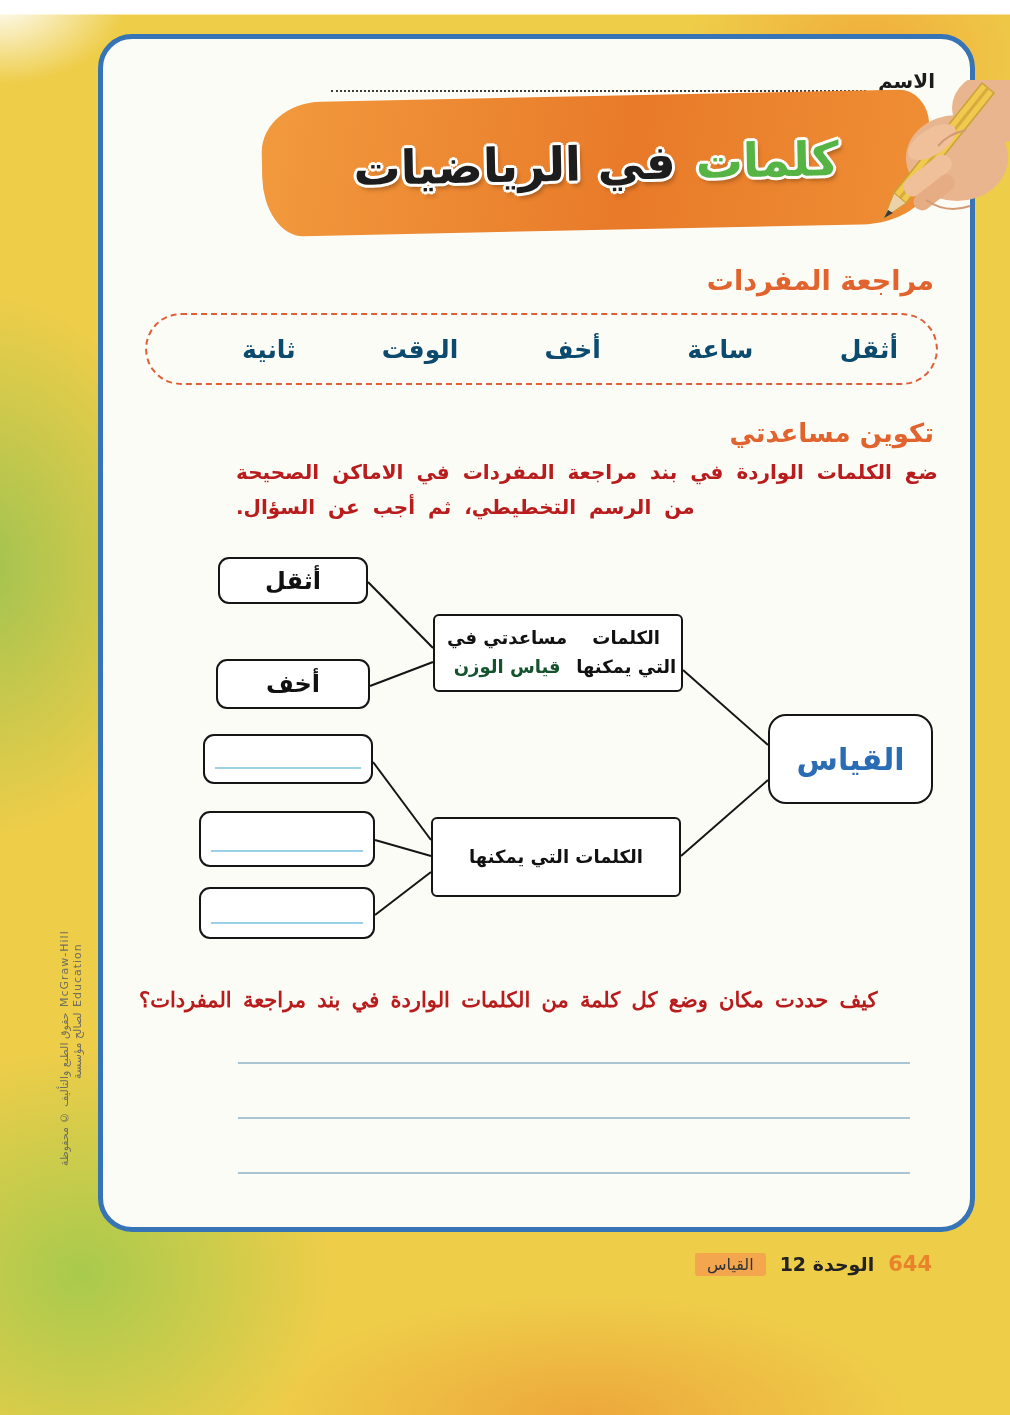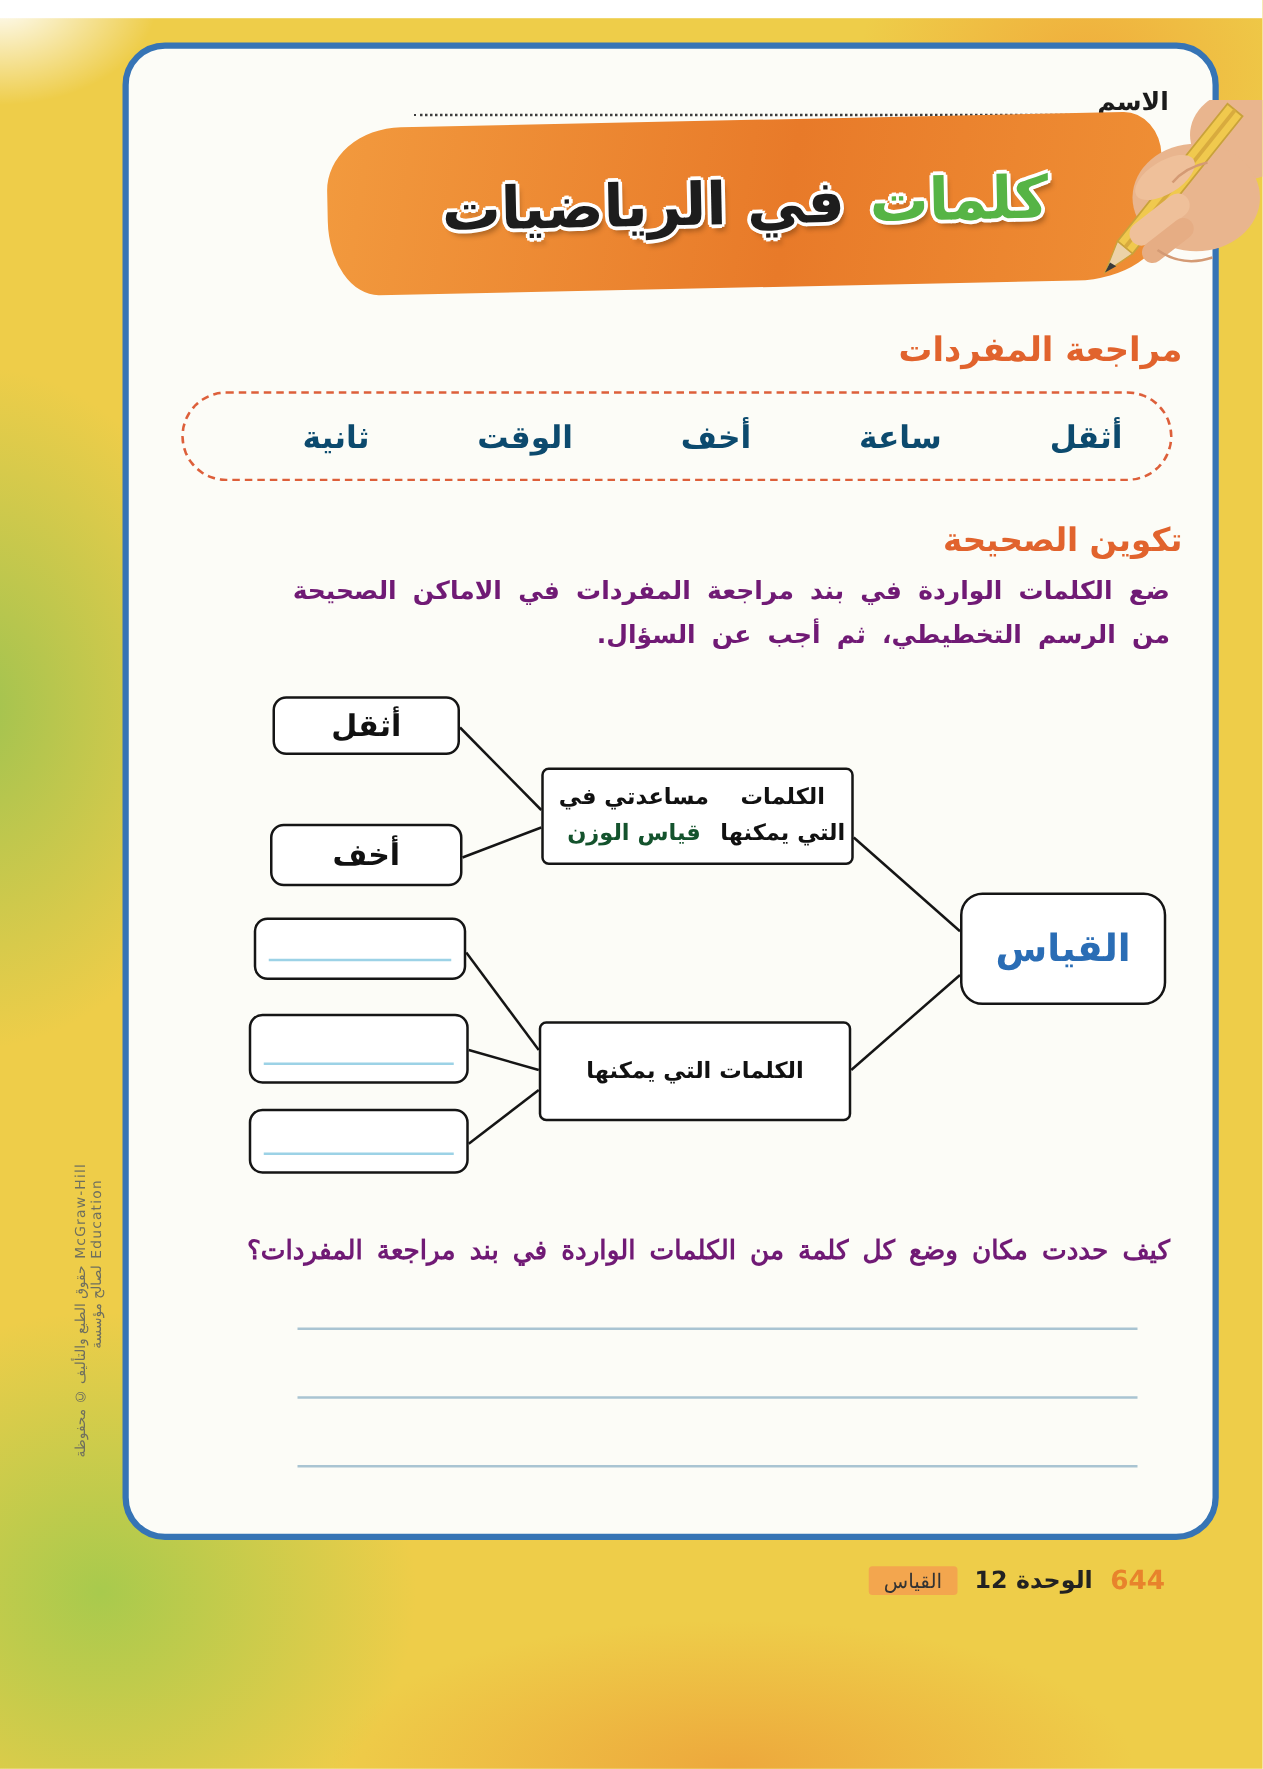--- a/index.html
+++ b/index.html
@@ -18,56 +18,56 @@
       radial-gradient(ellipse 300px 390px at -2% 40%, #a0c350 0%, rgba(160,195,80,0) 70%),
       radial-gradient(ellipse 360px 320px at 8% 90%, #a8ca4d 0%, rgba(168,202,77,0) 70%),
       radial-gradient(ellipse 460px 170px at 58% 100%, #eda83c 0%, rgba(237,168,60,0) 70%),
       radial-gradient(ellipse 520px 420px at 50% 48%, #f4d75c 0%, rgba(244,215,92,0) 60%);
   }
   .page {
     position:absolute; left:98px; top:34px; width:877px; height:1198px;
     background:#fcfcf7; border:5px solid #3674b5; border-radius:34px;
   }
   
-  .name-row { position:absolute; top:30px; right:35px; display:flex; align-items:flex-end; gap:12px; }
+  .name-row { position:absolute; top:30px; right:35px; display:flex; align-items:center; gap:12px; }
   .name-line { width:535px; height:22px; border-bottom:2px dotted #3c3c3c; }
   .name-label { font-size:20px; font-weight:bold; color:#1b1b1b; }
   
   .banner {
     position:absolute; left:262px; top:96px; width:668px; height:134px; z-index:3;
     background:linear-gradient(100deg,#f29a3e 0%,#e87a29 55%,#ef8f35 100%);
     border-radius:60px 30px 70px 40px / 50px 35px 45px 60px;
     transform:rotate(-1.2deg);
     display:flex; align-items:center; justify-content:center; gap:20px;
     direction:rtl;
   }
   .banner .t {
     font-size:47px; font-weight:bold; letter-spacing:1px;
     text-shadow:-2px -2px 0 #fff, 2px -2px 0 #fff, -2px 2px 0 #fff, 2px 2px 0 #fff,
       -3px 0 0 #fff, 3px 0 0 #fff, 0 -3px 0 #fff, 0 3px 0 #fff, 3px 5px 4px rgba(60,30,0,.35);
   }
   .t-green { color:#56b445; }
   .t-dark { color:#1d1d1d; }
   .hand { position:absolute; left:838px; top:80px; width:172px; height:168px; z-index:4; }
   
-  .orange-heading { position:absolute; right:24px; color:#e1632d; font-weight:bold; direction:rtl;text-align:right; }
+  .orange-heading { position:absolute; right:36px; color:#e1632d; font-weight:bold; direction:rtl;text-align:right; }
   #vocab-heading { top:226px; font-size:27px; }
   #connections-heading { top:379px; font-size:26px; }
   
   .vocab-box {
     position:absolute; top:274px; left:42px; right:32px; height:72px;
     border:2.5px dashed #dd5f3a; border-radius:36px;
     display:flex; direction:rtl; align-items:center; justify-content:space-between;
     padding:0 38px 0 95px;
   }
   .vocab-word { font-size:25px; font-weight:bold; color:#0c4a6e; }
   
   .body-text {
-    position:absolute; right:34px; direction:rtl; text-align:right;
-    color:#701a75; font-weight:bold; word-spacing:6px;
+    position:absolute; right:19px; direction:rtl; text-align:left;
+    color:#b91c1c; font-weight:bold; word-spacing:6px;
   }
   #instructions { top:416px; width:715px; font-size:20px; line-height:1.75; }
   #question { top:949px; width:812px; font-size:21px;font-family:Liberation Serif, serif; }
   
   .diagram { position:absolute; left:3px; top:510px; width:860px; height:425px; }
   .diagram svg.lines { position:absolute; inset:0; }
   .dbox {
     position:absolute; background:#fff; border:2.5px solid #151515;
     display:flex; align-items:center; justify-content:center; direction:rtl;
   }
@@ -115,21 +115,21 @@
   <div id="vocab-heading" class="orange-heading">مراجعة المفردات</div>
 
   <div class="vocab-box">
     <span class="vocab-word">أثقل</span>
     <span class="vocab-word">ساعة</span>
     <span class="vocab-word">أخف</span>
     <span class="vocab-word">الوقت</span>
     <span class="vocab-word">ثانية</span>
   </div>
 
-  <div id="connections-heading" class="orange-heading">تكوين الصحيحة</div>
+  <div id="connections-heading" class="orange-heading">تكوين مساعدتي</div>
 
   <p id="instructions" class="body-text">ضع الكلمات الواردة في بند مراجعة المفردات في الاماكن الصحيحة من الرسم التخطيطي، ثم أجب عن السؤال.</p>
 
   <div class="diagram">
     <svg class="lines" width="860" height="425" viewBox="0 0 860 425">
       <line x1="262" y1="33" x2="327" y2="99" stroke="#151515" stroke-width="2"></line>
       <line x1="264" y1="137" x2="327" y2="113" stroke="#151515" stroke-width="2"></line>
       <line x1="577" y1="121" x2="662" y2="196" stroke="#151515" stroke-width="2"></line>
       <line x1="267" y1="213" x2="325" y2="291" stroke="#151515" stroke-width="2"></line>
       <line x1="269" y1="291" x2="325" y2="307" stroke="#151515" stroke-width="2"></line>

